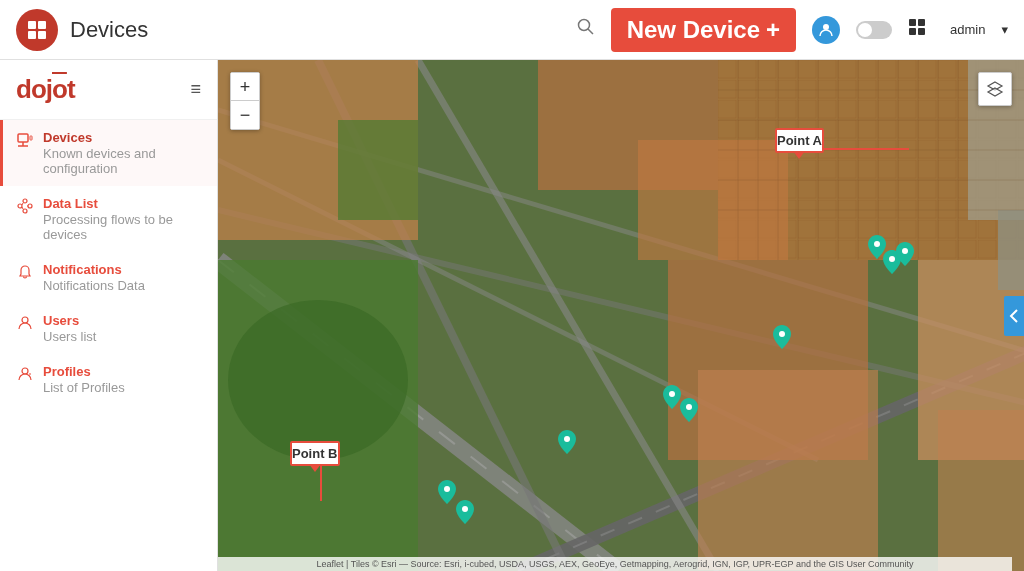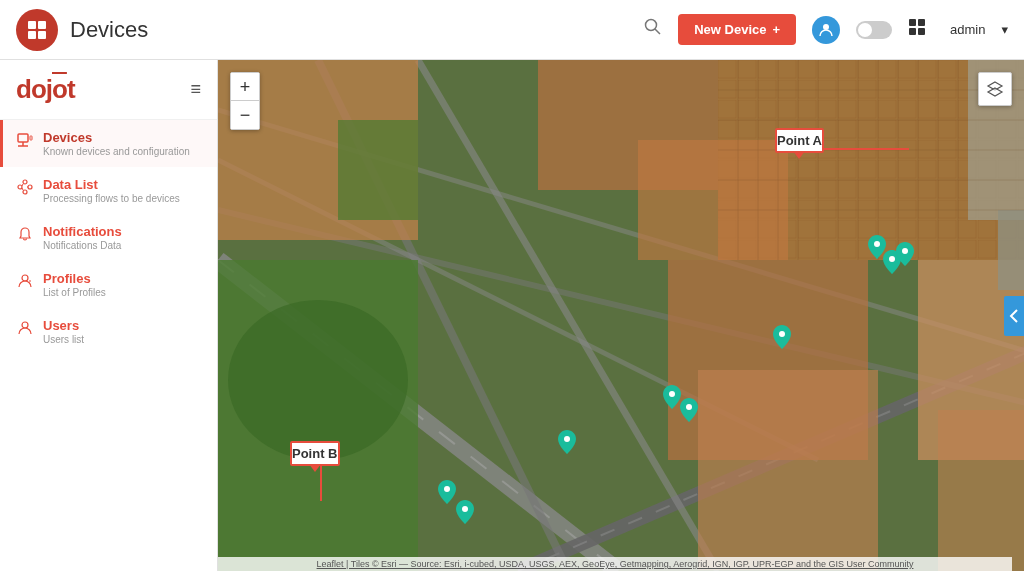--- a/index.html
+++ b/index.html
@@ -18,21 +18,21 @@
       color: #fff; font-size: 18px; font-weight: bold;
     }
     .header-title { font-size: 22px; color: #333; font-weight: 400; }
     .header-right { display: flex; align-items: center; gap: 16px; }
     .header-search { font-size: 18px; color: #777; cursor: pointer; }
     .btn-new-device {
       background: #e74c3c; color: #fff; border: none; border-radius: 4px;
       padding: 8px 16px; font-size: 13px; cursor: pointer;
       display: flex; align-items: center; gap: 6px;
     }
-    .btn-new-device span { font-size: 13px; font-weight: bold; text-align: center; }
+    .btn-new-device span { font-size: 24px; font-weight: bold; text-align: center; }
     .header-user-icon {
       width: 28px; height: 28px; background: #3498db; border-radius: 50%;
       display: flex; align-items: center; justify-content: center;
       color: #fff; font-size: 12px;
     }
     .toggle-switch {
       width: 36px; height: 18px; background: #ccc; border-radius: 9px;
       position: relative; cursor: pointer;
     }
     .toggle-switch::after {
@@ -60,21 +60,21 @@
     .sidebar-items { flex: 1; overflow-y: auto; }
     .sidebar-item {
       display: flex; align-items: flex-start; gap: 10px;
       padding: 10px 14px; cursor: pointer; border-left: 3px solid transparent;
     }
     .sidebar-item.active { background: #fef8f8; border-left: 3px solid #e74c3c; }
     .sidebar-item .item-icon { color: #e74c3c; font-size: 16px; margin-top: 2px; flex-shrink: 0; }
     .sidebar-item .item-content { display: flex; flex-direction: column; }
     .sidebar-item .item-title { font-size: 13px; font-weight: 600; color: #c0392b; }
     .sidebar-item:not(.active) .item-title { color: #e74c3c; }
-    .sidebar-item .item-subtitle { font-size: 10px; color: #999; margin-top: 1px; }
+    .sidebar-item .item-subtitle { font-size: 13px; color: #999; margin-top: 1px; }
 
     
     .map-area { flex: 1; position: relative; overflow: hidden; }
     .map-bg {
       width: 100%; height: 100%;
       background: #5d7a4a;
       position: relative;
       overflow: hidden;
     }
 
@@ -123,21 +123,21 @@
       border-right: 6px solid transparent;
       border-top: 8px solid #e74c3c;
     }
     .point-a { top: 68px; right: 200px; }
     .point-b { bottom: 105px; left: 72px; }
 
     
     .map-attribution {
       position: absolute; bottom: 0; left: 0; right: 12px;
       background: rgba(255,255,255,0.8); padding: 2px 8px;
-      font-size: 9px; color: #555; text-align: center; text-decoration: underline;
+      font-size: 9px; color: #555; text-align: center;
     }
   </style>
 </head>
 <body>
 
 <div class="header">
   <div class="header-left">
     <div class="header-icon">
       <svg width="22" height="22" viewBox="0 0 22 22" fill="none">
         <rect x="2" y="2" width="8" height="8" fill="white" rx="1"></rect>
@@ -235,39 +235,39 @@
           <span class="item-title">Notifications</span>
           <span class="item-subtitle">Notifications Data</span>
         </div>
       </div>
 
       <div class="sidebar-item">
         <span class="item-icon">
           <svg width="16" height="16" viewBox="0 0 16 16" fill="none">
             <circle cx="8" cy="5" r="3" stroke="#e74c3c" stroke-width="1.2" fill="none"></circle>
             <path d="M2 14c0-3.3 2.7-6 6-6s6 2.7 6 6" stroke="#e74c3c" stroke-width="1.2" fill="none"></path>
+          </svg>
+        </span>
+        <div class="item-content">
+          <span class="item-title">Users</span>
+          <span class="item-subtitle">Users list</span>
+        </div>
+      </div>
+
+      <div class="sidebar-item">
+        <span class="item-icon">
+          <svg width="16" height="16" viewBox="0 0 16 16" fill="none">
+            <circle cx="8" cy="5" r="3" stroke="#e74c3c" stroke-width="1.2" fill="none"></circle>
+            <path d="M2 14c0-3.3 2.7-6 6-6s6 2.7 6 6" stroke="#e74c3c" stroke-width="1.2" fill="none"></path>
             <line x1="12" y1="8" x2="14" y2="8" stroke="#e74c3c" stroke-width="1"></line>
           </svg>
         </span>
         <div class="item-content">
           <span class="item-title">Profiles</span>
           <span class="item-subtitle">List of Profiles</span>
-        </div>
-      </div>
-
-      <div class="sidebar-item">
-        <span class="item-icon">
-          <svg width="16" height="16" viewBox="0 0 16 16" fill="none">
-            <circle cx="8" cy="5" r="3" stroke="#e74c3c" stroke-width="1.2" fill="none"></circle>
-            <path d="M2 14c0-3.3 2.7-6 6-6s6 2.7 6 6" stroke="#e74c3c" stroke-width="1.2" fill="none"></path>
-          </svg>
-        </span>
-        <div class="item-content">
-          <span class="item-title">Users</span>
-          <span class="item-subtitle">Users list</span>
         </div>
       </div>
 
     </div>
   </div>
 
   <div class="map-area">
     <div class="map-bg">
 
       <svg width="100%" height="100%" style="position:absolute;top:0;left:0;">

